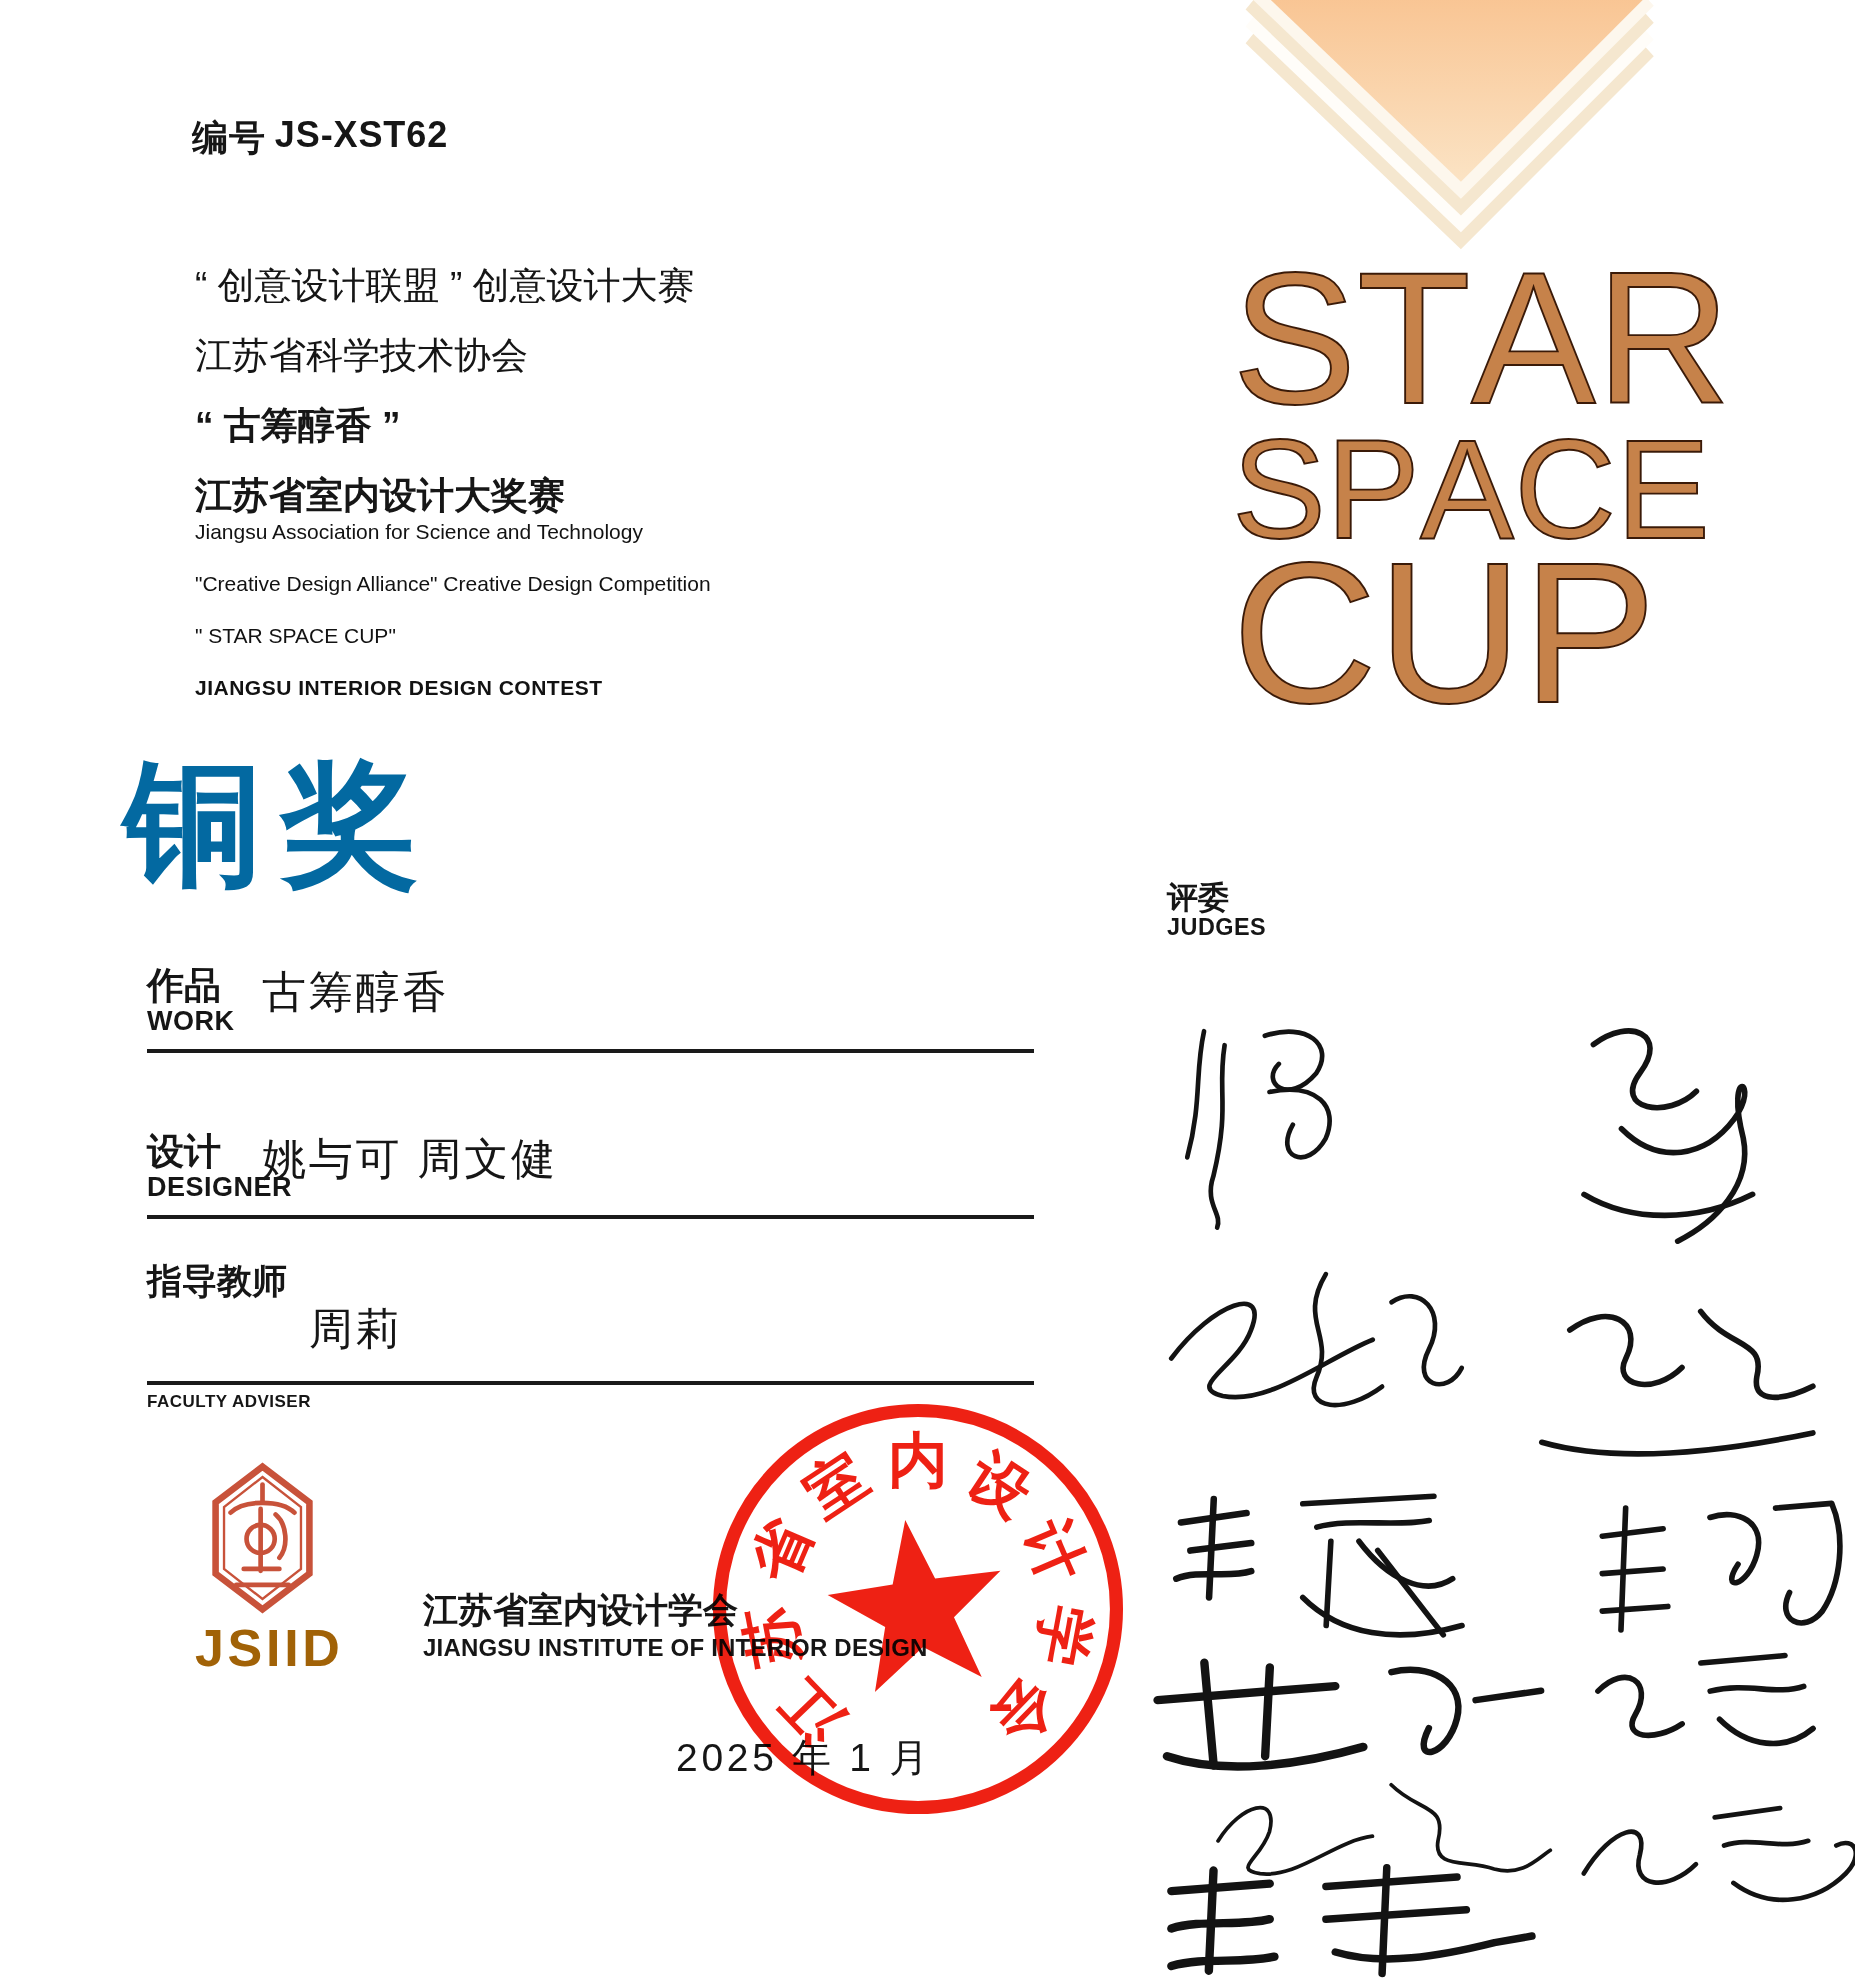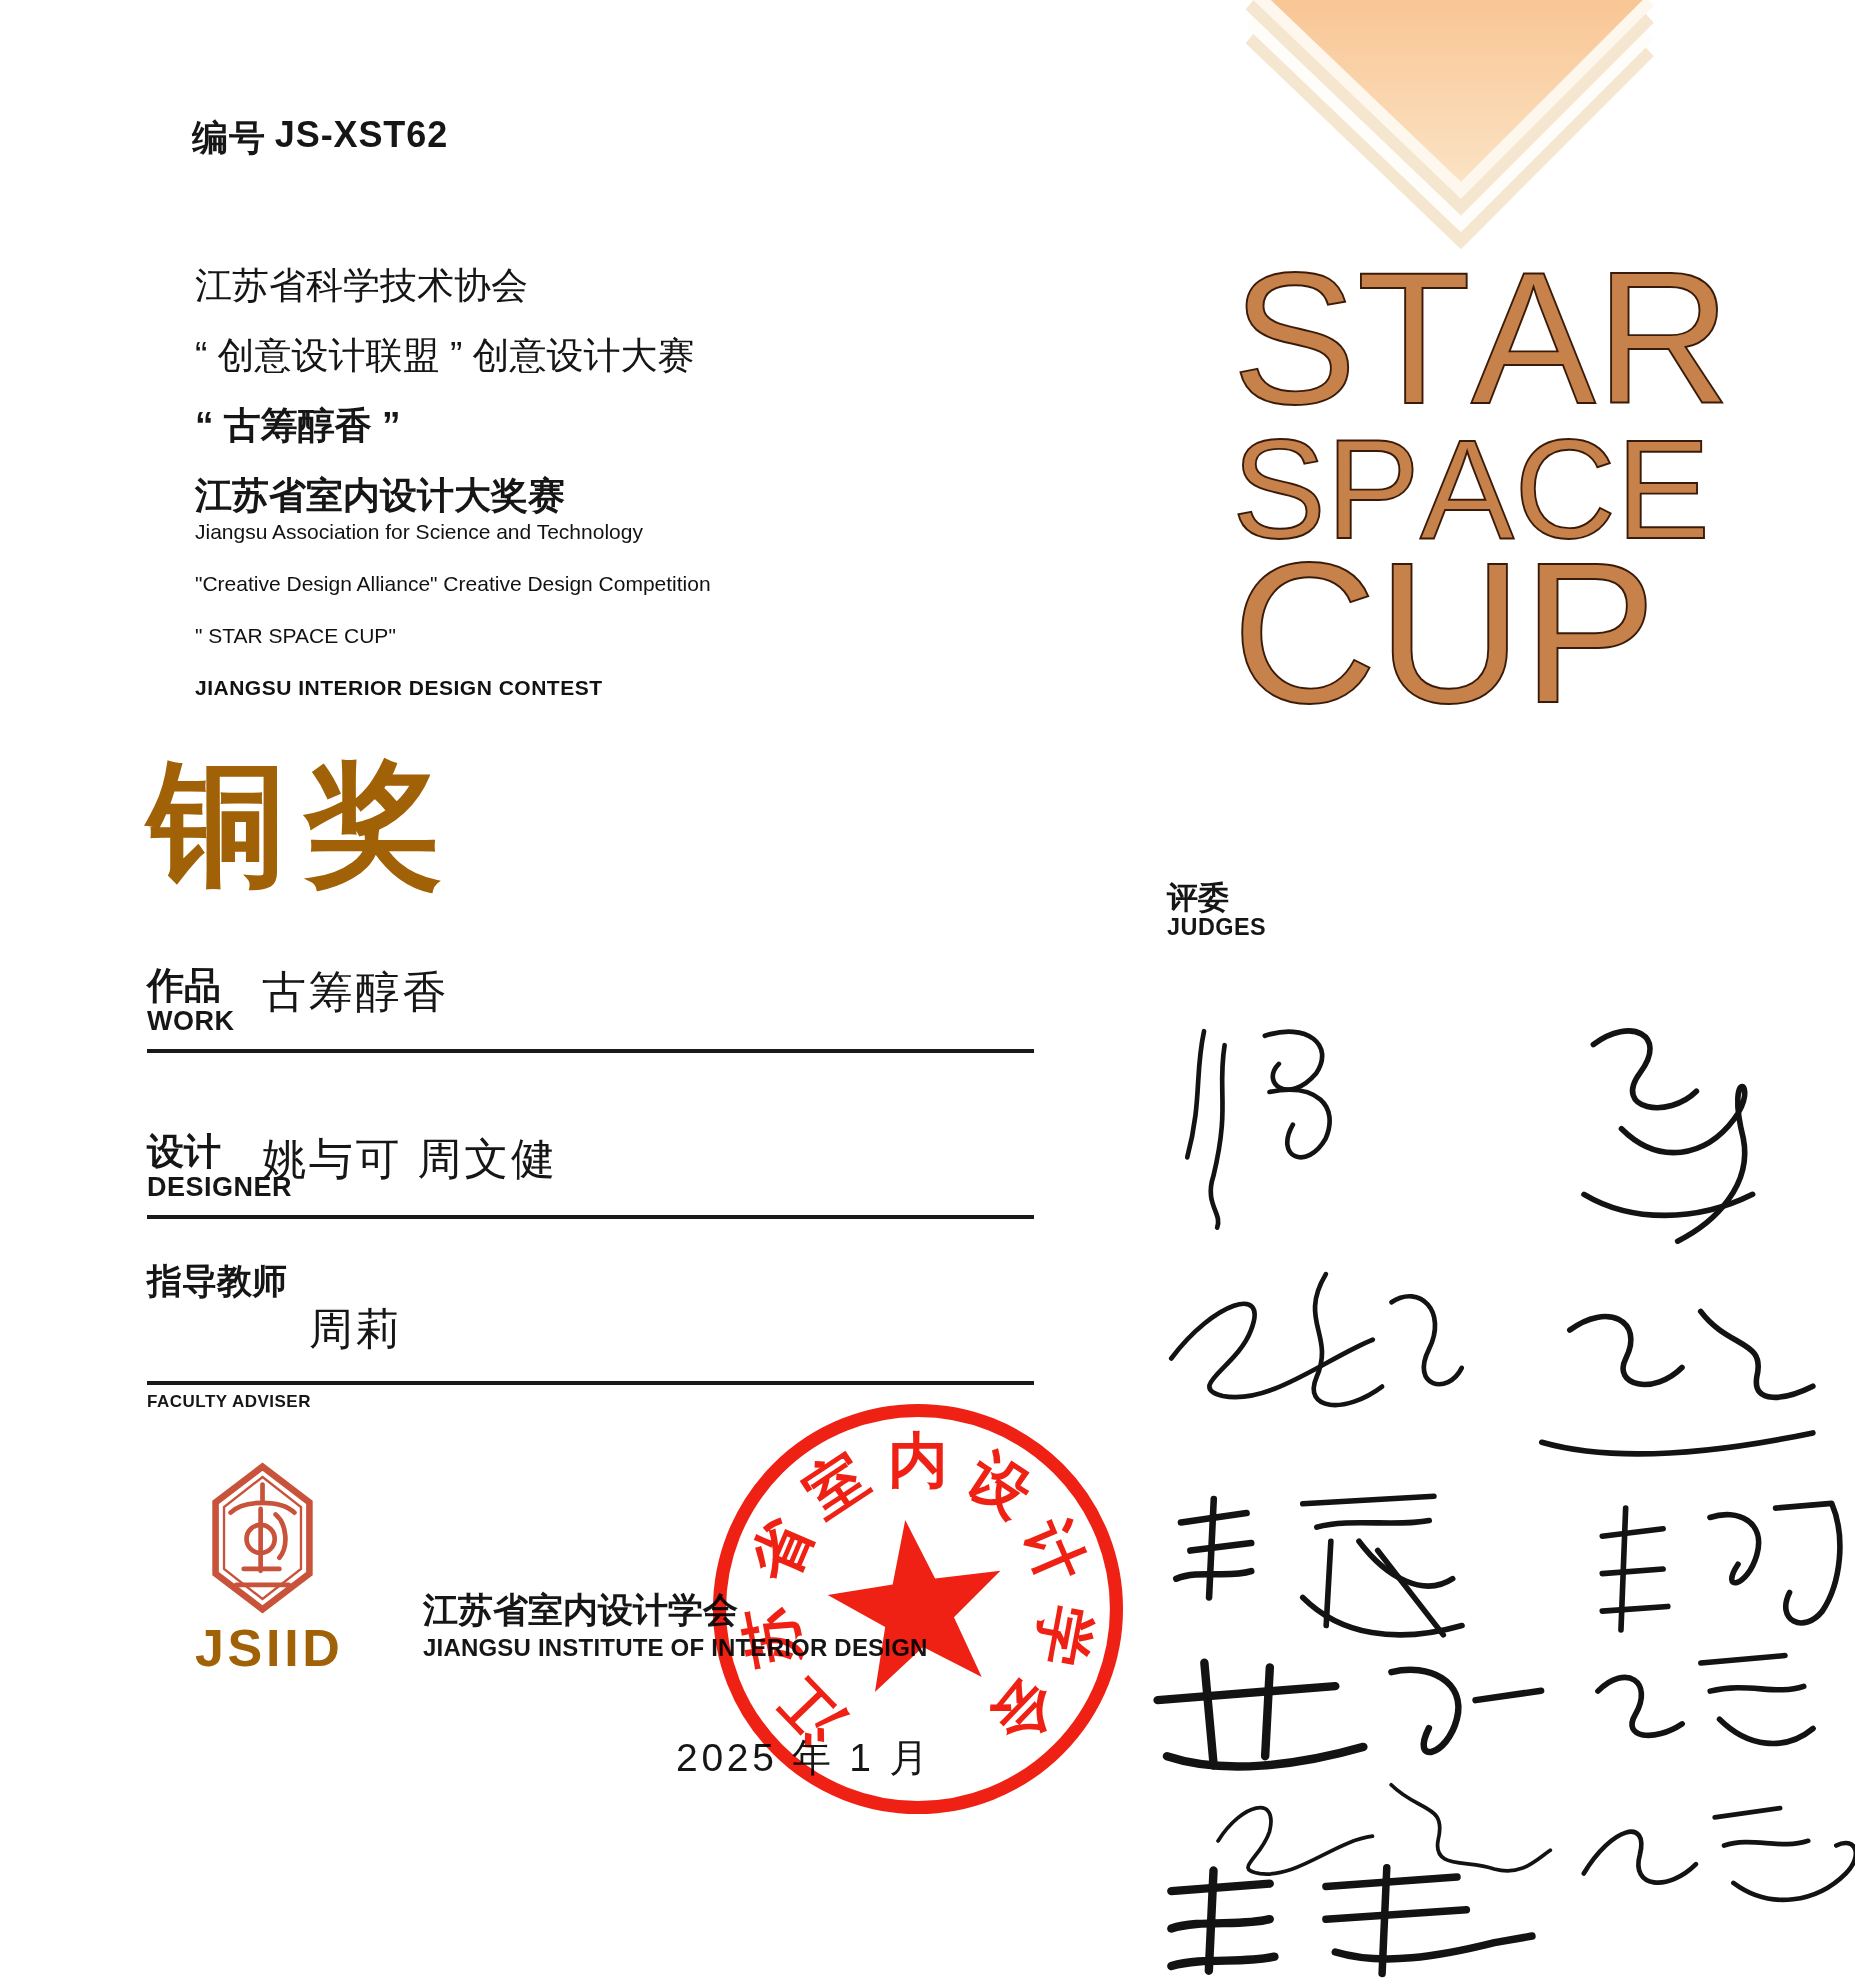--- a/index.html
+++ b/index.html
@@ -8,22 +8,22 @@
     font-family:"Liberation Sans","DejaVu Sans",sans-serif;color:#161616;
   }
   
   .id-line{position:absolute;left:192px;top:114px;font-size:36px;font-weight:700;letter-spacing:0.9px;display:flex;gap:9px;}
   
   .org-zh{position:absolute;left:195px;top:251px;font-size:37px;line-height:70px;font-weight:500;}
   .org-zh .b{font-weight:800;}
   .org-en{position:absolute;left:195px;top:506px;font-size:21px;line-height:52px;font-weight:400;color:#121212;}
   .org-en .b{font-weight:700;letter-spacing:0.5px;}
   
-  .award{position:absolute;left:148px;top:733px;font-family:Liberation Sans, sans-serif;
-         font-size:137px;font-weight:600;letter-spacing:20.6px;color:#a16207;}
+  .award{position:absolute;left:124px;top:733px;font-family:Liberation Sans, sans-serif;
+         font-size:137px;font-weight:600;letter-spacing:20.6px;color:#0369a1;}
   
   .judges-zh{position:absolute;left:1167px;top:877px;font-size:31px;font-weight:600;}
   .judges-en{position:absolute;left:1167px;top:914px;font-size:23.4px;font-weight:700;letter-spacing:0.5px;}
   
   .f-label-zh{position:absolute;left:147px;font-size:37px;font-weight:700;}
   .f-label-en{position:absolute;left:147px;font-size:27px;font-weight:600;letter-spacing:0.5px;}
   .f-value{position:absolute;font-size:44px;font-weight:500;letter-spacing:2.8px;}
   .f-line{position:absolute;left:147px;width:887px;height:3.7px;background:#1a1a1a;}
   
   .jsiid-text{position:absolute;left:195px;top:1618px;font-size:52px;font-weight:700;color:#a16207;letter-spacing:3.7px;}
@@ -47,22 +47,22 @@
 <body>
 
 <div id="page">
 
   <div class="id-line">
     <span>编号</span>
     <span>JS-XST62</span>
   </div>
 
   <div class="org-zh">
+    <div>“ 创意设计联盟 ” 创意设计大赛</div>
     <div>江苏省科学技术协会</div>
-    <div>“ 创意设计联盟 ” 创意设计大赛</div>
     <div class="b">“ 古筹醇香 ”</div>
     <div class="b">江苏省室内设计大奖赛</div>
   </div>
 
   <div class="org-en">
     <div>Jiangsu Association for Science and Technology</div>
     <div>"Creative Design Alliance" Creative Design Competition</div>
     <div>" STAR SPACE CUP"</div>
     <div class="b">JIANGSU INTERIOR DESIGN CONTEST</div>
   </div>

